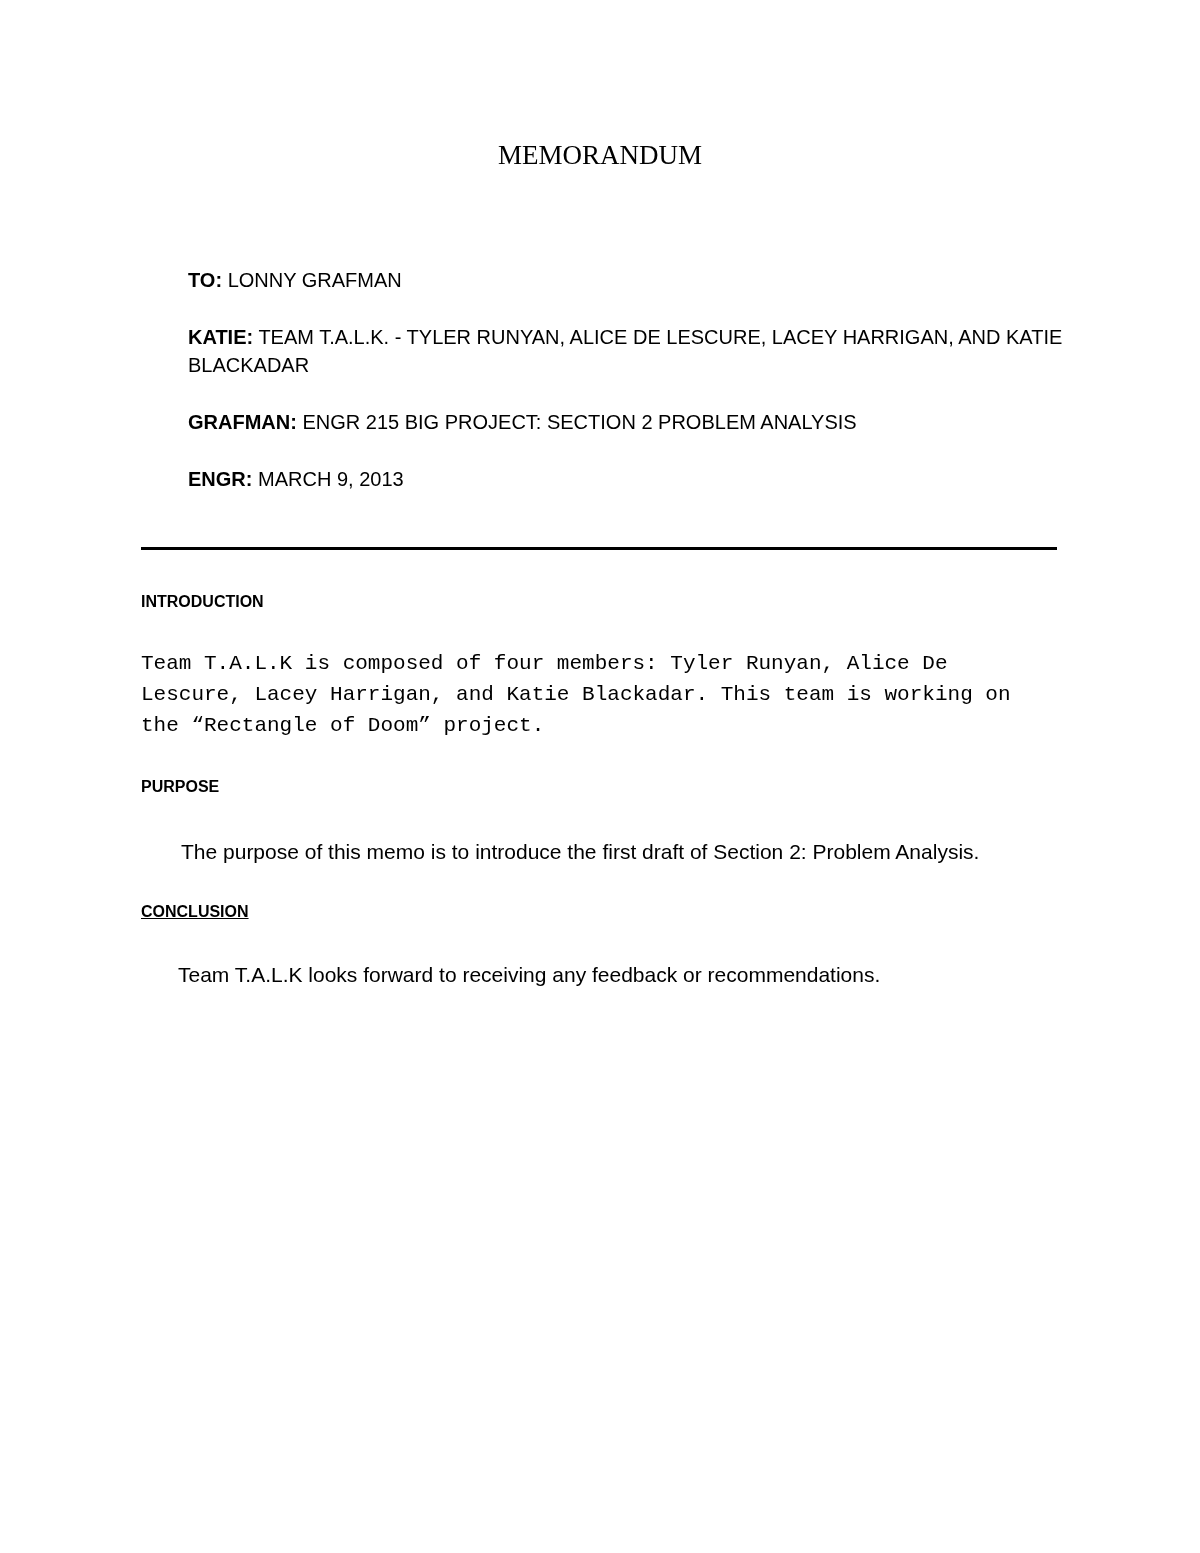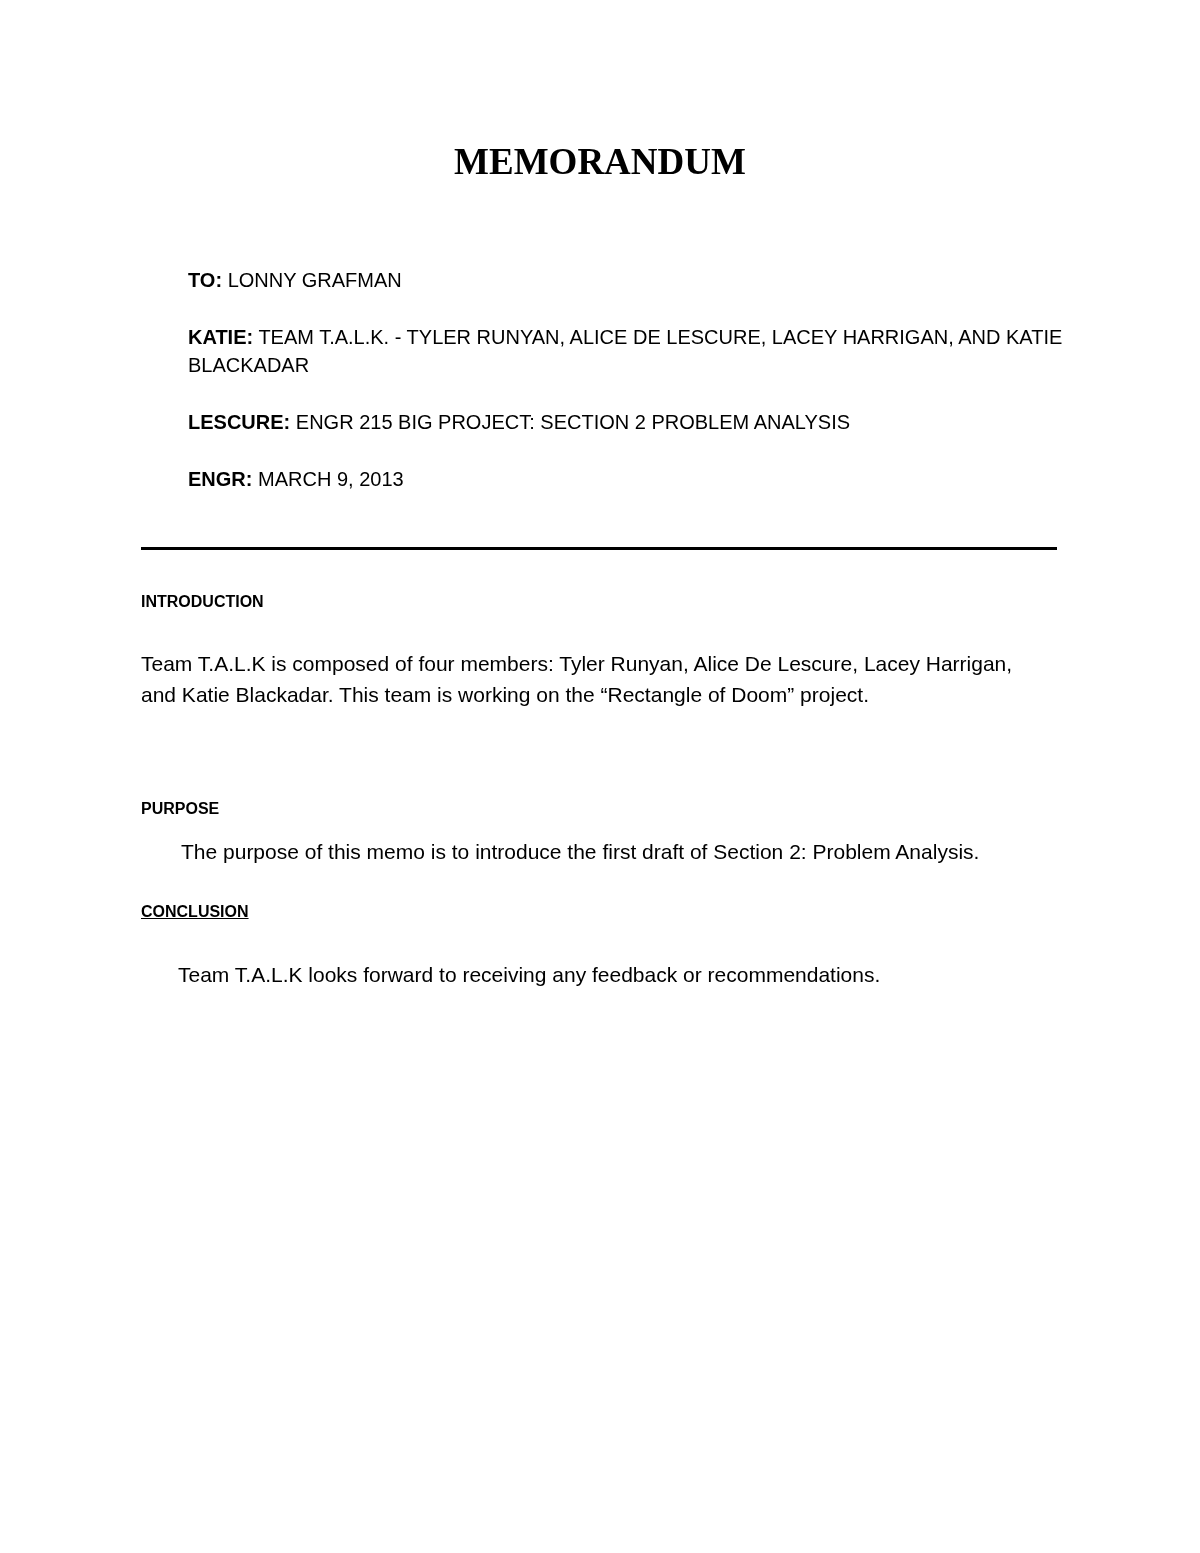--- a/index.html
+++ b/index.html
@@ -1,19 +1,19 @@
 <!DOCTYPE html>
 <html><head>
   <meta charset="utf-8">
   <style>
     html, body { margin: 0; padding: 0; background: #ffffff; }
     body { width: 1200px; height: 1553px; position: relative; overflow: hidden; color: #000; }
     .title {
       position: absolute; left: 0; width: 1200px; top: 140px; text-align: center;
-      font-family: "Liberation Serif", serif; font-weight: bold; font-size: 37px; letter-spacing: 0px;
+      font-family: "Liberation Serif", serif; font-weight: normal; font-size: 27px; letter-spacing: 0px;
     }
     .field {
       position: absolute; left: 141px; width: 920px;
       font-family: "Liberation Sans", sans-serif; font-size: 20px; line-height: 28px; margin-left: 47px;
     }
     .field .lbl { font-weight: bold; }
     .rule {
       position: absolute; left: 141px; top: 547px; width: 916px; height: 3px; background: #000;
     }
     .heading {
@@ -33,30 +33,30 @@
 
   <div class="field" style="top:266px;">
     <span class="lbl">TO:</span><span> LONNY GRAFMAN</span>
   </div>
 
   <div class="field" style="top:323px; width:900px;">
     <span class="lbl">KATIE:</span><span> TEAM T.A.L.K. - TYLER RUNYAN, ALICE DE LESCURE, LACEY HARRIGAN, AND KATIE BLACKADAR</span>
   </div>
 
   <div class="field" style="top:408px;">
-    <span class="lbl">LESCURE:</span><span> ENGR 215 BIG PROJECT: SECTION 2 PROBLEM ANALYSIS</span>
+    <span class="lbl">GRAFMAN:</span><span> ENGR 215 BIG PROJECT: SECTION 2 PROBLEM ANALYSIS</span>
   </div>
 
   <div class="field" style="top:465px;">
     <span class="lbl">ENGR:</span><span> MARCH 9, 2013</span>
   </div>
 
   <div class="rule"></div>
 
   <div class="heading" style="top:588px;">INTRODUCTION</div>
-  <div class="para" style="top:648px; width:900px;">Team T.A.L.K is composed of four members: Tyler Runyan, Alice De Lescure, Lacey Harrigan, and Katie Blackadar. This team is working on the “Rectangle of Doom” project.</div>
+  <div class="para" style="top:648px; width:900px;font-family:Liberation Mono, monospace;">Team T.A.L.K is composed of four members: Tyler Runyan, Alice De Lescure, Lacey Harrigan, and Katie Blackadar. This team is working on the “Rectangle of Doom” project.</div>
 
-  <div class="heading" style="top:773px;margin-top:22px;">PURPOSE</div>
+  <div class="heading" style="top:773px;">PURPOSE</div>
   <div class="para" style="top:836px; width:940px;margin-left:40px;">The purpose of this memo is to introduce the first draft of Section 2: Problem Analysis.</div>
 
   <div class="heading" style="top:898px;text-decoration:underline;">CONCLUSION</div>
   <div class="para" style="top:959px;margin-left:37px;">Team T.A.L.K looks forward to receiving any feedback or recommendations.</div>
 </div>
 
 </body></html>

